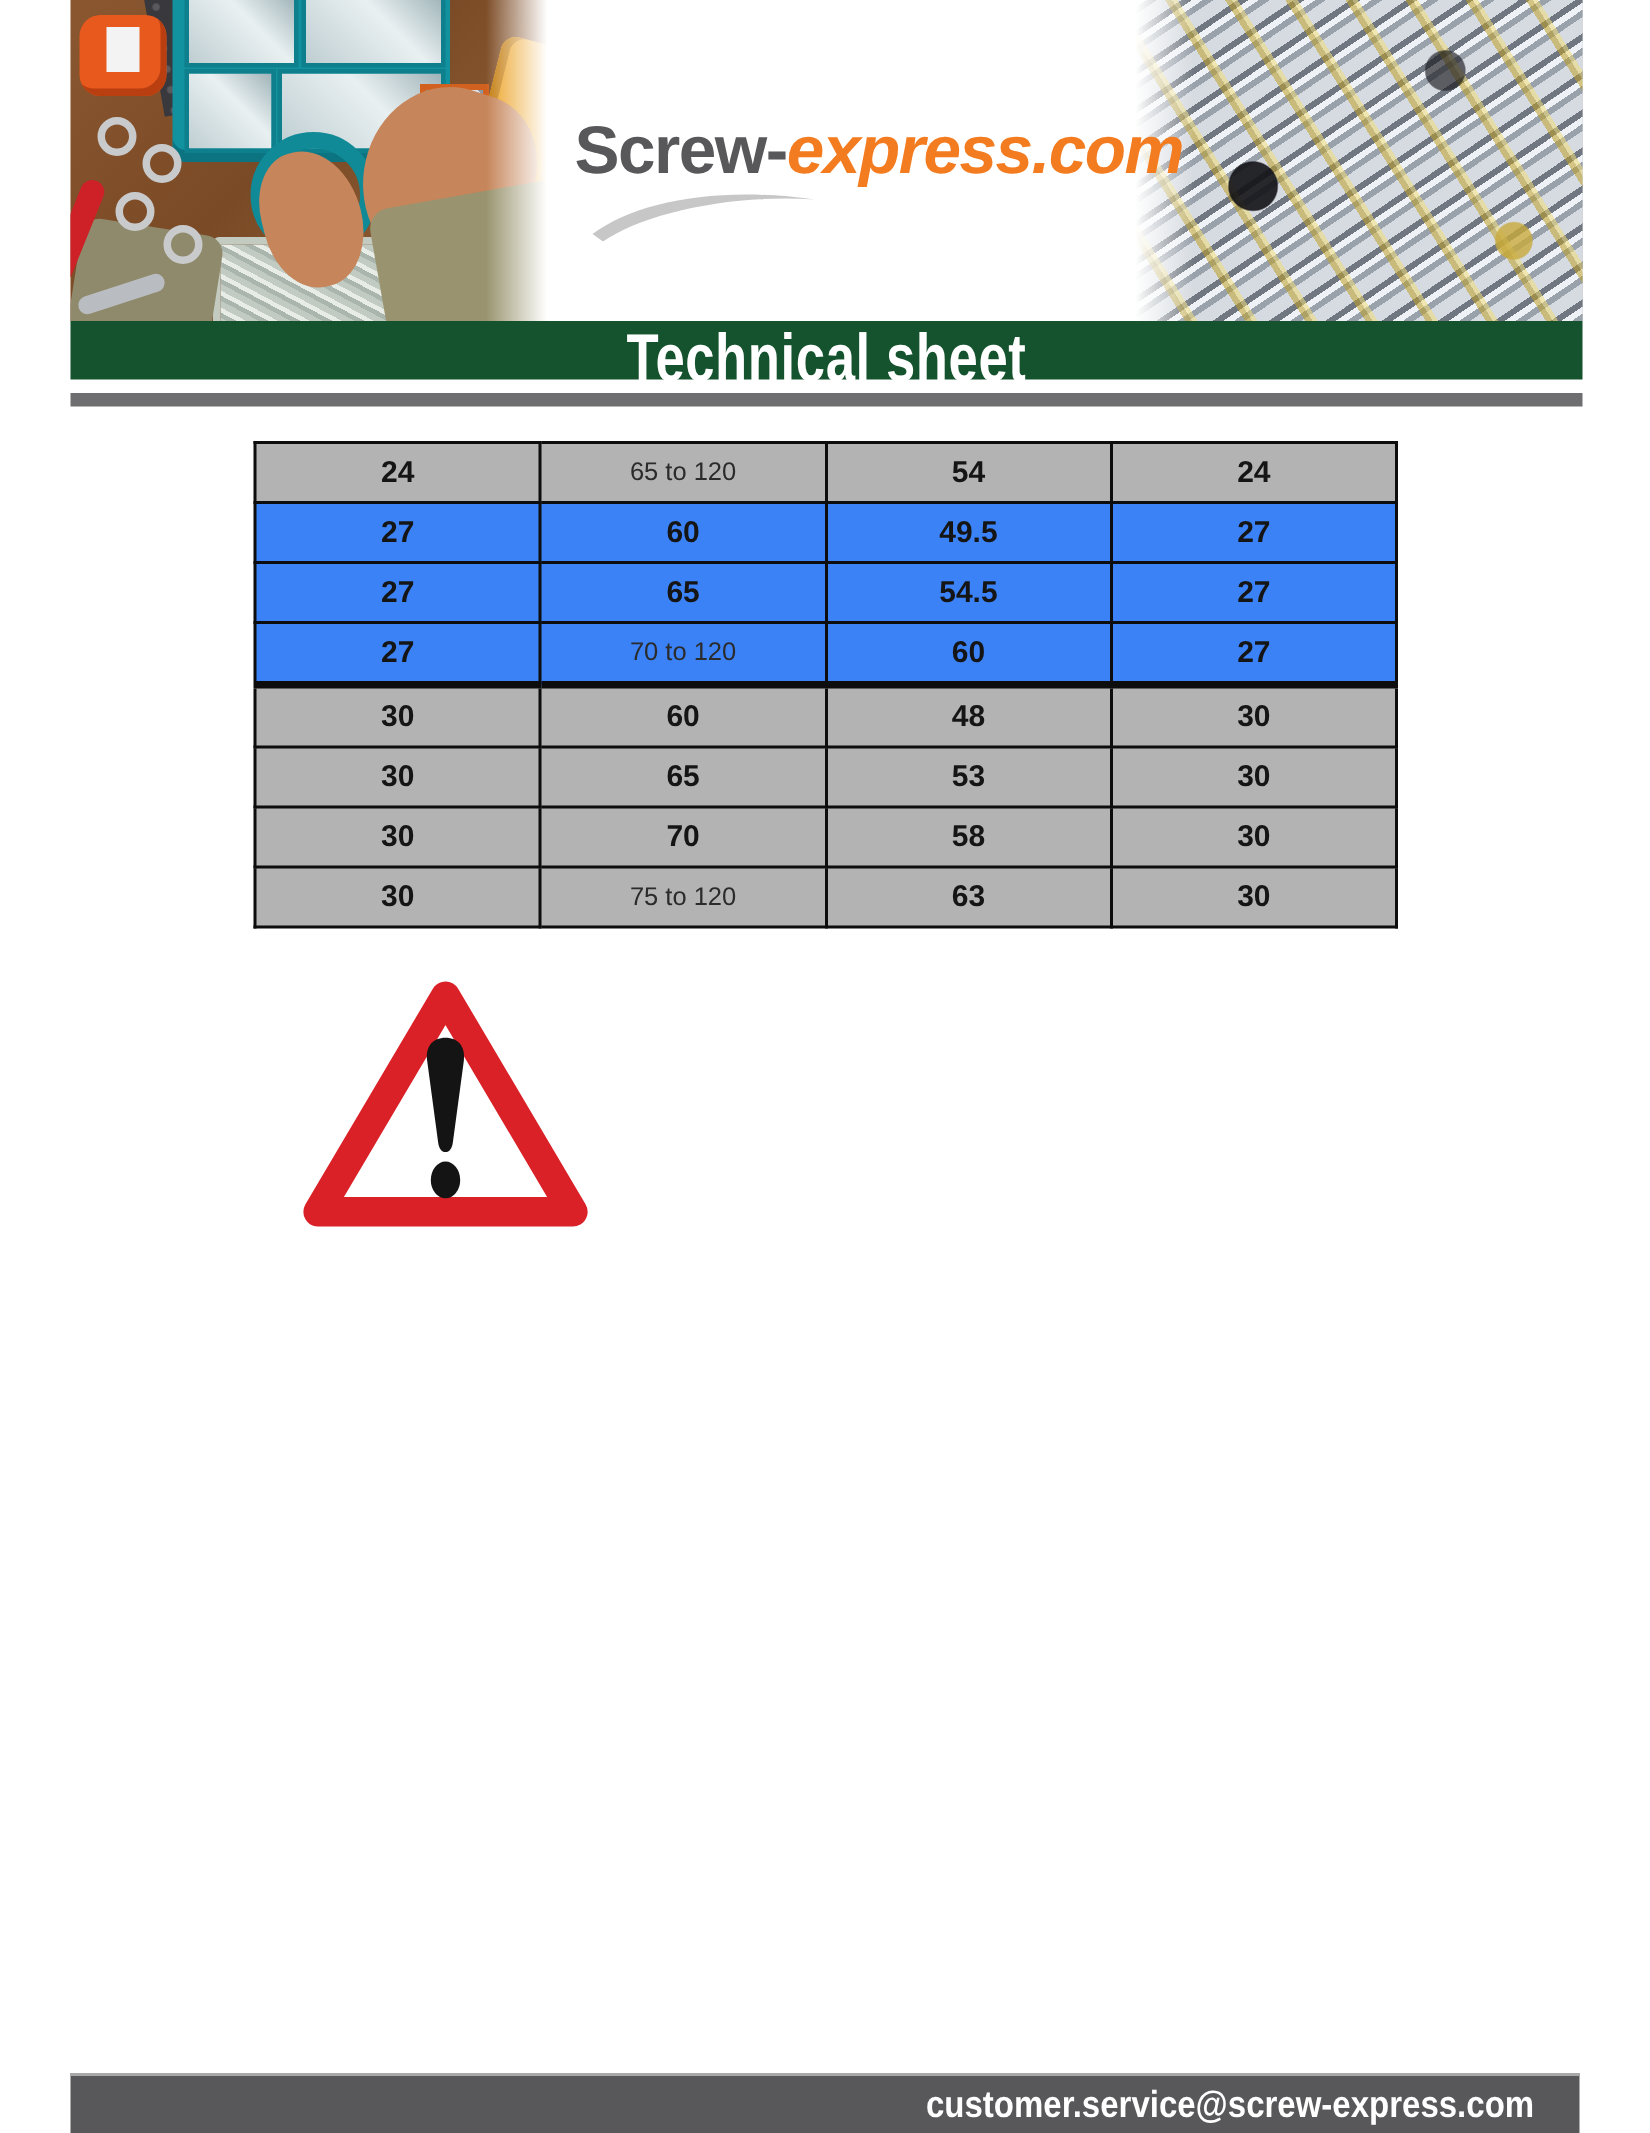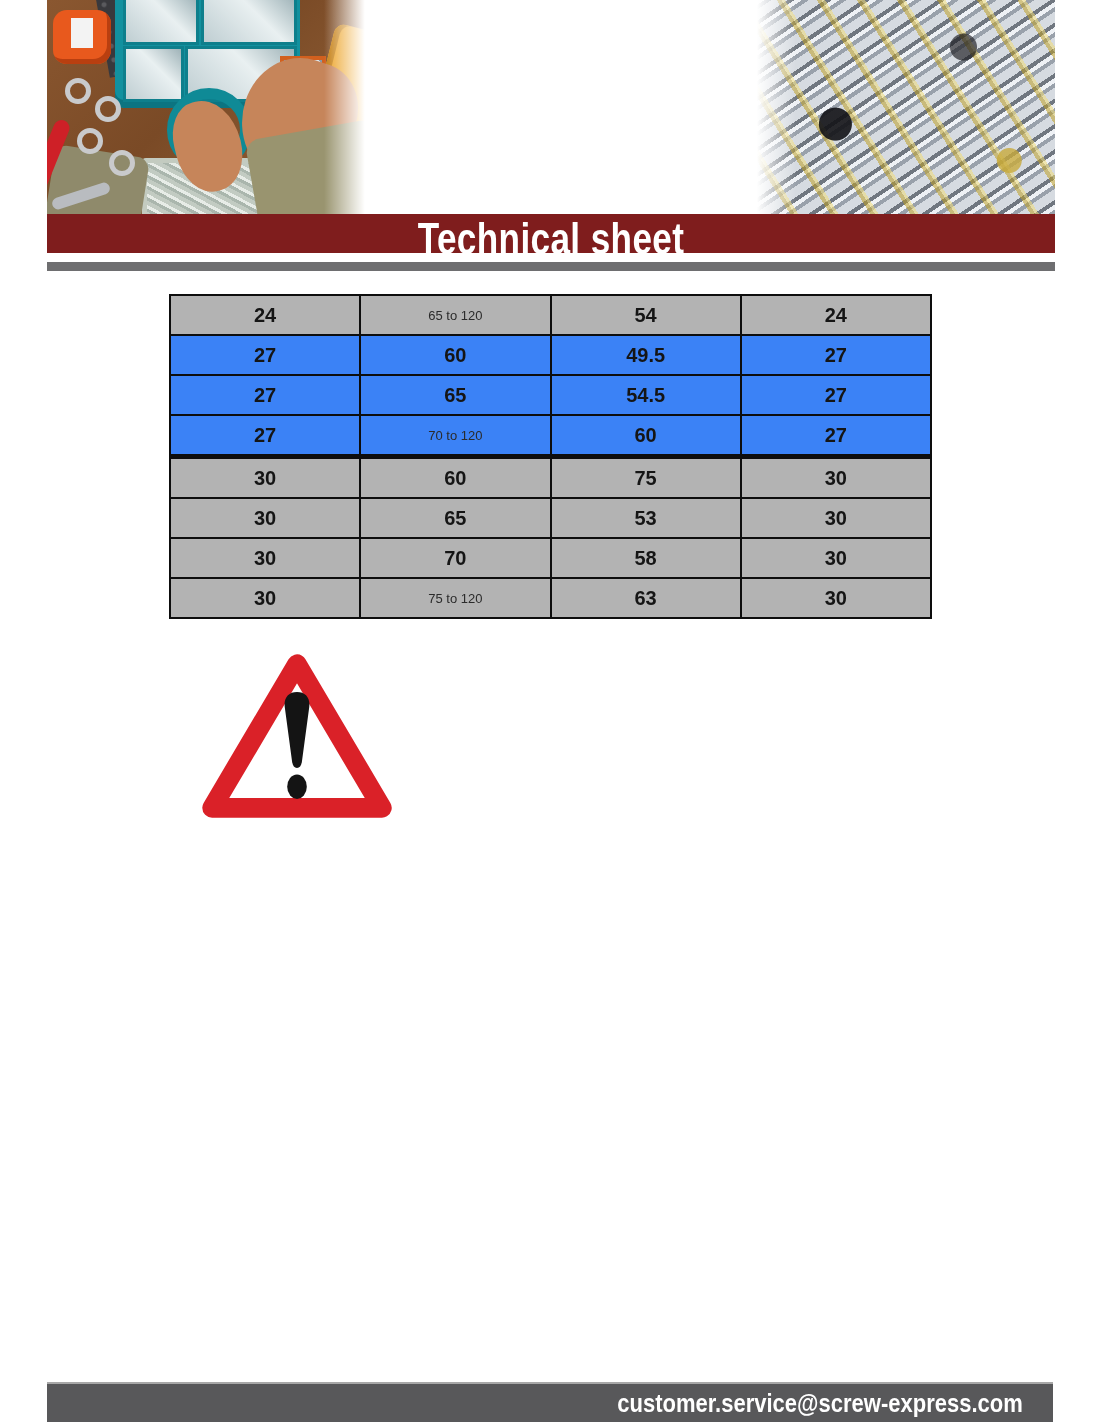--- a/index.html
+++ b/index.html
@@ -64,34 +64,34 @@
   }
 
   
   .logo { position:absolute; left:383px; top:74px; width:360px; }
   .logo-text { font-size:45px; font-weight:bold; letter-spacing:-1px; white-space:nowrap; }
   .logo-gray { color:#58585b; }
   .logo-orange { color:#f47c20; font-style:italic; }
   .logo-swoosh { position:absolute; left:8px; top:48px; width:156px; height:40px; }
 
   
-  .banner { position:absolute; left:47px; top:214px; width:1008px; height:39px; background:#7f1d1d; }
+  .banner { position:absolute; left:47px; top:214px; width:1008px; height:39px; background:#14532d; }
   .banner-title {
     width:100%; text-align:center; line-height:50px; color:#ffffff;
     font-size:45px; font-weight:800; transform:scaleX(0.78); letter-spacing:0.5px; white-space:nowrap;
   }
   .banner-shadow { position:absolute; left:47px; top:262px; width:1008px; height:9px; background:#6e6e70; }
 
   
   .spec-table { position:absolute; left:169px; top:294px; width:763px; border-collapse:collapse; table-layout:fixed; }
   .spec-table td {
     border:2px solid #0d0d0d; height:38px; text-align:center; vertical-align:middle;
     font-weight:bold; font-size:20px; color:#151515; background:#3b82f6; padding:0;
   }
-  .spec-table td.small { font-size:13px; font-weight:400; color:#2b2b2b; }
+  .spec-table td.small { font-size:17px; font-weight:400; color:#2b2b2b; }
   .spec-table tr.shaded td { background:#b3b3b3; }
   .spec-table tr.thick td { border-bottom-width:5px; }
 
   
   .warning-icon { position:absolute; left:199px; top:648px; width:196px; height:176px; }
   .calc-text { position:absolute; left:409px; top:799px; font-size:23px; color:#1c1c1c; white-space:nowrap; }
   .formula { position:absolute; left:430px; top:881px; width:255px; text-align:center;
     font-size:29px; font-weight:bold; color:#0f0f0f; }
   .example { position:absolute; left:167px; top:949px; font-size:21px; color:#1c1c1c; white-space:nowrap; }
 
@@ -133,20 +133,28 @@
     <div class="screwdriver"></div>
     <div class="wrench"></div>
     <div class="washer" style="left:18px; top:78px;"></div>
     <div class="washer" style="left:48px; top:96px;"></div>
     <div class="washer" style="left:30px; top:128px;"></div>
     <div class="washer" style="left:62px; top:150px;"></div>
   </div>
 
   <div class="photo photo-right"></div>
 
+  <div class="logo">
+    <div class="logo-text">
+      <span class="logo-gray">Screw-</span><span class="logo-orange">express.com</span>
+    </div>
+    <svg class="logo-swoosh" viewBox="0 0 156 40">
+      <path d="M4 34 C 34 12, 88 2, 152 11 C 98 7, 38 20, 11 39 Z" fill="#c7c7c7"></path>
+    </svg>
+  </div>
 
   <div class="banner">
     <div class="banner-title">Technical sheet</div>
   </div>
   <div class="banner-shadow"></div>
 
   <table class="spec-table">
     <tbody>
         <tr class="shaded">
           <td>24</td>
@@ -168,21 +176,21 @@
         </tr>
         <tr class="thick">
           <td>27</td>
           <td class="small">70 to 120</td>
           <td>60</td>
           <td>27</td>
         </tr>
         <tr class="shaded">
           <td>30</td>
           <td>60</td>
-          <td>75</td>
+          <td>48</td>
           <td>30</td>
         </tr>
         <tr class="shaded">
           <td>30</td>
           <td>65</td>
           <td>53</td>
           <td>30</td>
         </tr>
         <tr class="shaded">
           <td>30</td>

